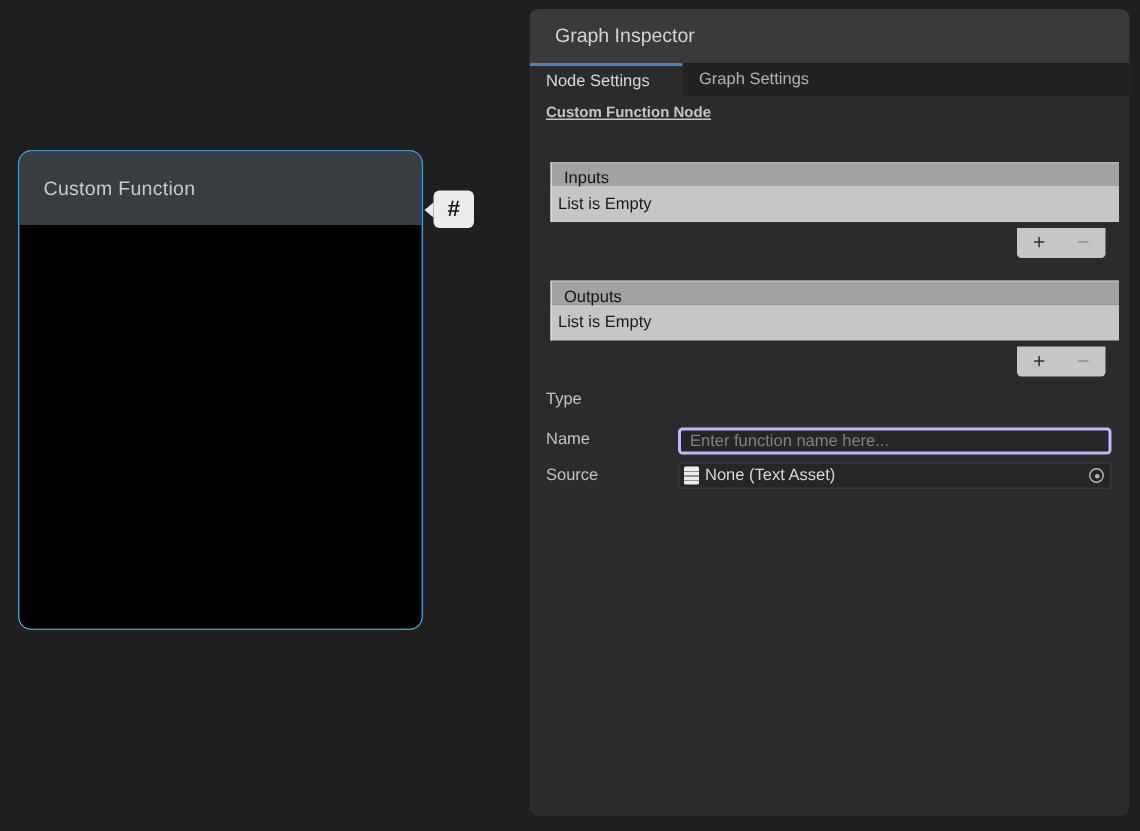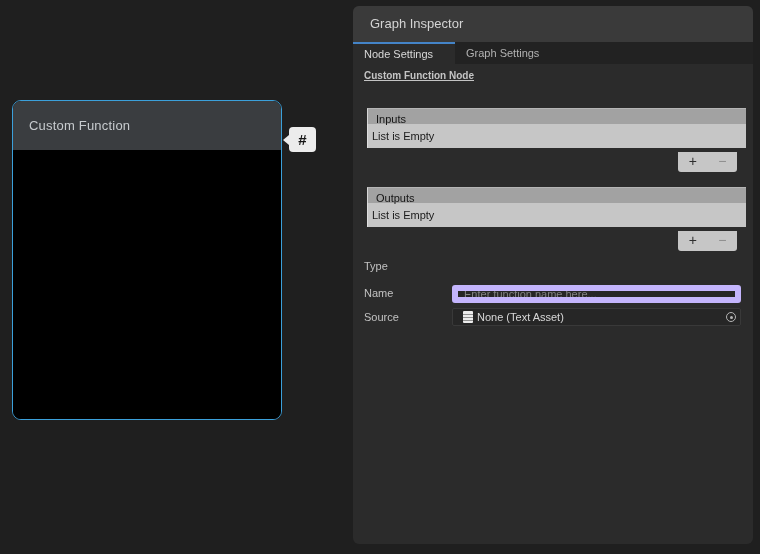--- a/index.html
+++ b/index.html
@@ -109,30 +109,30 @@
     position: relative; cursor: default;
   }
   .dropdown-arrow {
     position: absolute; right: 7px; top: 6px; width: 0; height: 0;
     border-left: 4px solid transparent; border-right: 4px solid transparent;
     border-top: 5px solid #c9c9c9;
   }
 
   .text-input {
     width: 100%; height: 100%; background: var(--field-bg, #262626);
-    border: 6px solid #c4b5fd; border-radius: 3px;
+    border: 2px solid #c4b5fd; border-radius: 3px;
     color: #cfcfcf; font-size: 11px; padding: 0 6px; outline: none;
     font-family: "Liberation Sans", "DejaVu Sans", sans-serif;
   }
   .text-input::placeholder { color: #828282; }
 
   .object-field {
     width: 100%; height: 100%; background: var(--field-bg, #262626);
     border: 1px solid #393939; border-radius: 2px;
-    display: flex; align-items: center; padding-left: 10px;
+    display: flex; align-items: center; padding-left: 3px;
     color: #d8d8d8; font-size: 11px; position: relative; cursor: default;
   }
   .asset-icon {
     width: 10px; height: 12px; margin-right: 4px; border-radius: 1px;
     background: linear-gradient(to bottom,
       #ececec 0 3px, #8f8f8f 3px 4px, #ececec 4px 6px,
       #8f8f8f 6px 7px, #ececec 7px 9px, #8f8f8f 9px 10px, #ececec 10px 12px);
   }
   .picker-icon {
     position: absolute; right: 4px; top: 3px; width: 10px; height: 10px;

